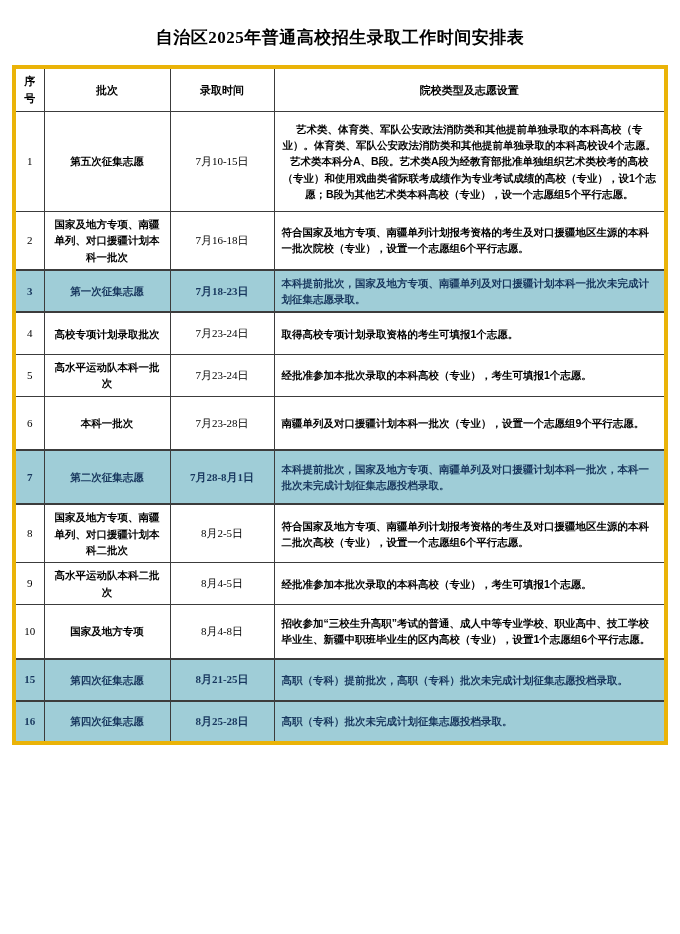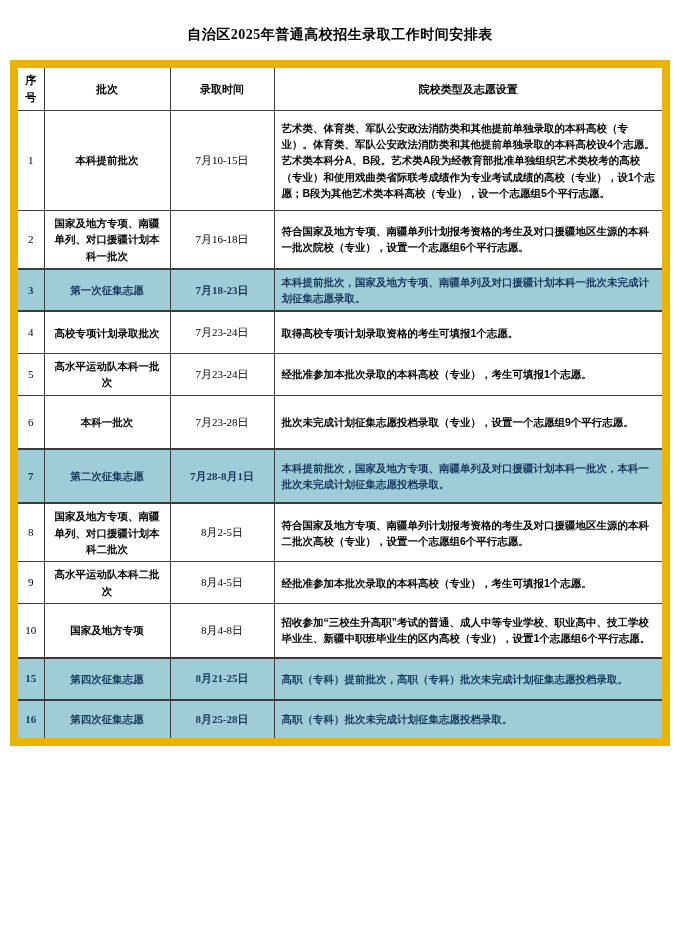--- a/index.html
+++ b/index.html
@@ -14,30 +14,30 @@
     width:680px;
     min-height:934px;
     font-family:"Liberation Sans","DejaVu Sans",sans-serif;
     color:var(--text-color);
     padding-top:26px;
   }
   .page-title{
     text-align:center;
     font-family:"Liberation Serif","DejaVu Serif",serif;
     font-weight:700;
-    font-size:14px;
+    font-size:17px;
     letter-spacing:0.5px;
     margin-bottom:12px;
   }
   table.schedule{
     width:652px;
     margin:16px auto;
     border-collapse:collapse;
     table-layout:fixed;
-    border:8px solid #eab308;
+    border:4px solid #eab308;
   }
   col.c-no{width:30px;}
   col.c-batch{width:126px;}
   col.c-time{width:104px;}
   col.c-desc{width:392px;}
   th,td{
     border:1px solid var(--border-color);
     vertical-align:middle;
     font-size:10.5px;
     line-height:1.55;
@@ -63,21 +63,21 @@
   td.desc{
     text-align:left;
     font-weight:600;
     padding:4px 7px;
   }
   tbody tr:nth-child(6) td,
   tbody tr:nth-child(7) td,
   tbody tr:nth-child(10) td,
   tbody tr:nth-child(13) td,
   tbody tr:nth-child(15) td{height:54px;}
-  tbody tr:nth-child(1) td{height:100px;}
+  tbody tr:nth-child(1) td{height:100px;text-align:center;}
   tbody tr:nth-child(16) td{height:38px;}
   tr.highlight td{
     background:var(--highlight-bg);
     color:var(--highlight-text);
     font-weight:700;
     border-top-width:2px;
     border-bottom-width:2px;
   }
 </style>
 </head>
@@ -96,21 +96,21 @@
     <tr>
       <th>序号</th>
       <th>批次</th>
       <th>录取时间</th>
       <th>院校类型及志愿设置</th>
     </tr>
   </thead>
   <tbody>
     <tr>
       <td class="no">1</td>
-      <td class="batch">本科提前批次</td>
+      <td class="batch">第五次征集志愿</td>
       <td class="time">7月10-15日</td>
       <td class="desc">艺术类、体育类、军队公安政法消防类和其他提前单独录取的本科高校（专业）。体育类、军队公安政法消防类和其他提前单独录取的本科高校设4个志愿。艺术类本科分A、B段。艺术类A段为经教育部批准单独组织艺术类校考的高校（专业）和使用戏曲类省际联考成绩作为专业考试成绩的高校（专业），设1个志愿；B段为其他艺术类本科高校（专业），设一个志愿组5个平行志愿。</td>
     </tr>
     <tr>
       <td class="no">2</td>
       <td class="batch">国家及地方专项、南疆单列、对口援疆计划本科一批次</td>
       <td class="time">7月16-18日</td>
       <td class="desc">符合国家及地方专项、南疆单列计划报考资格的考生及对口援疆地区生源的本科一批次院校（专业），设置一个志愿组6个平行志愿。</td>
     </tr>
     <tr class="highlight">
@@ -128,21 +128,21 @@
     <tr>
       <td class="no">5</td>
       <td class="batch">高水平运动队本科一批次</td>
       <td class="time">7月23-24日</td>
       <td class="desc">经批准参加本批次录取的本科高校（专业），考生可填报1个志愿。</td>
     </tr>
     <tr>
       <td class="no">6</td>
       <td class="batch">本科一批次</td>
       <td class="time">7月23-28日</td>
-      <td class="desc">批次未完成计划征集志愿投档录取（专业），设置一个志愿组9个平行志愿。</td>
+      <td class="desc">南疆单列及对口援疆计划本科一批次（专业），设置一个志愿组9个平行志愿。</td>
     </tr>
     <tr class="highlight">
       <td class="no">7</td>
       <td class="batch">第二次征集志愿</td>
       <td class="time">7月28-8月1日</td>
       <td class="desc">本科提前批次，国家及地方专项、南疆单列及对口援疆计划本科一批次，本科一批次未完成计划征集志愿投档录取。</td>
     </tr>
     <tr>
       <td class="no">8</td>
       <td class="batch">国家及地方专项、南疆单列、对口援疆计划本科二批次</td>

